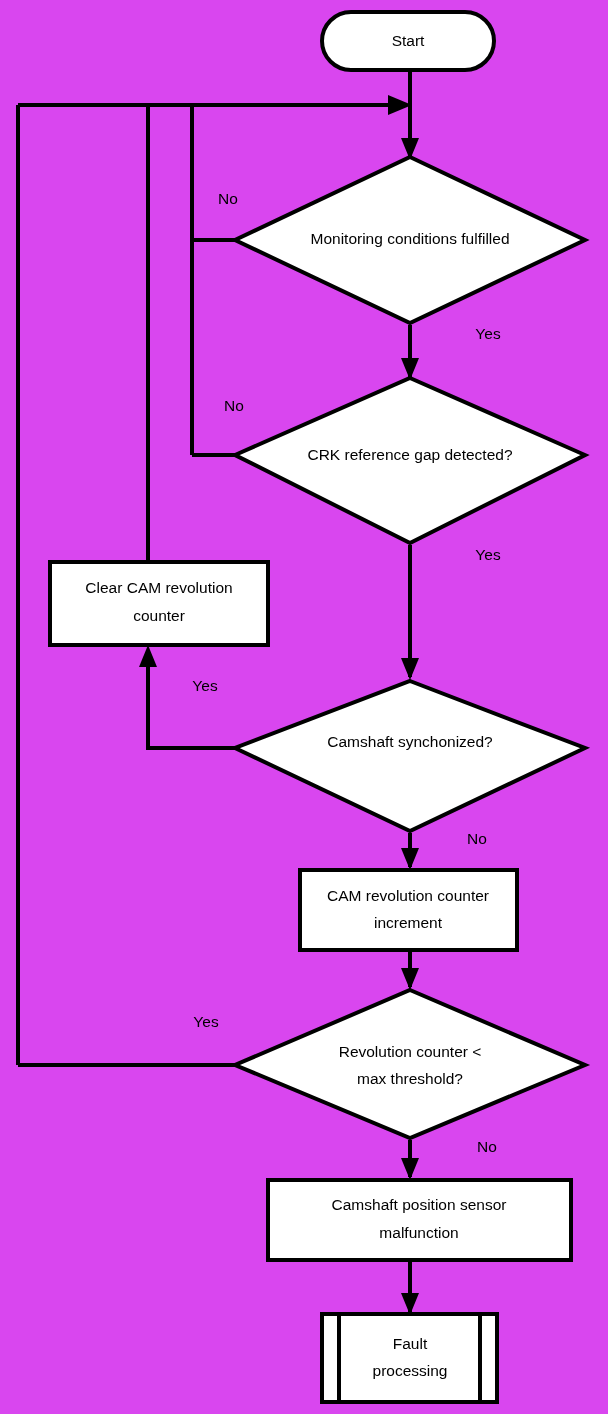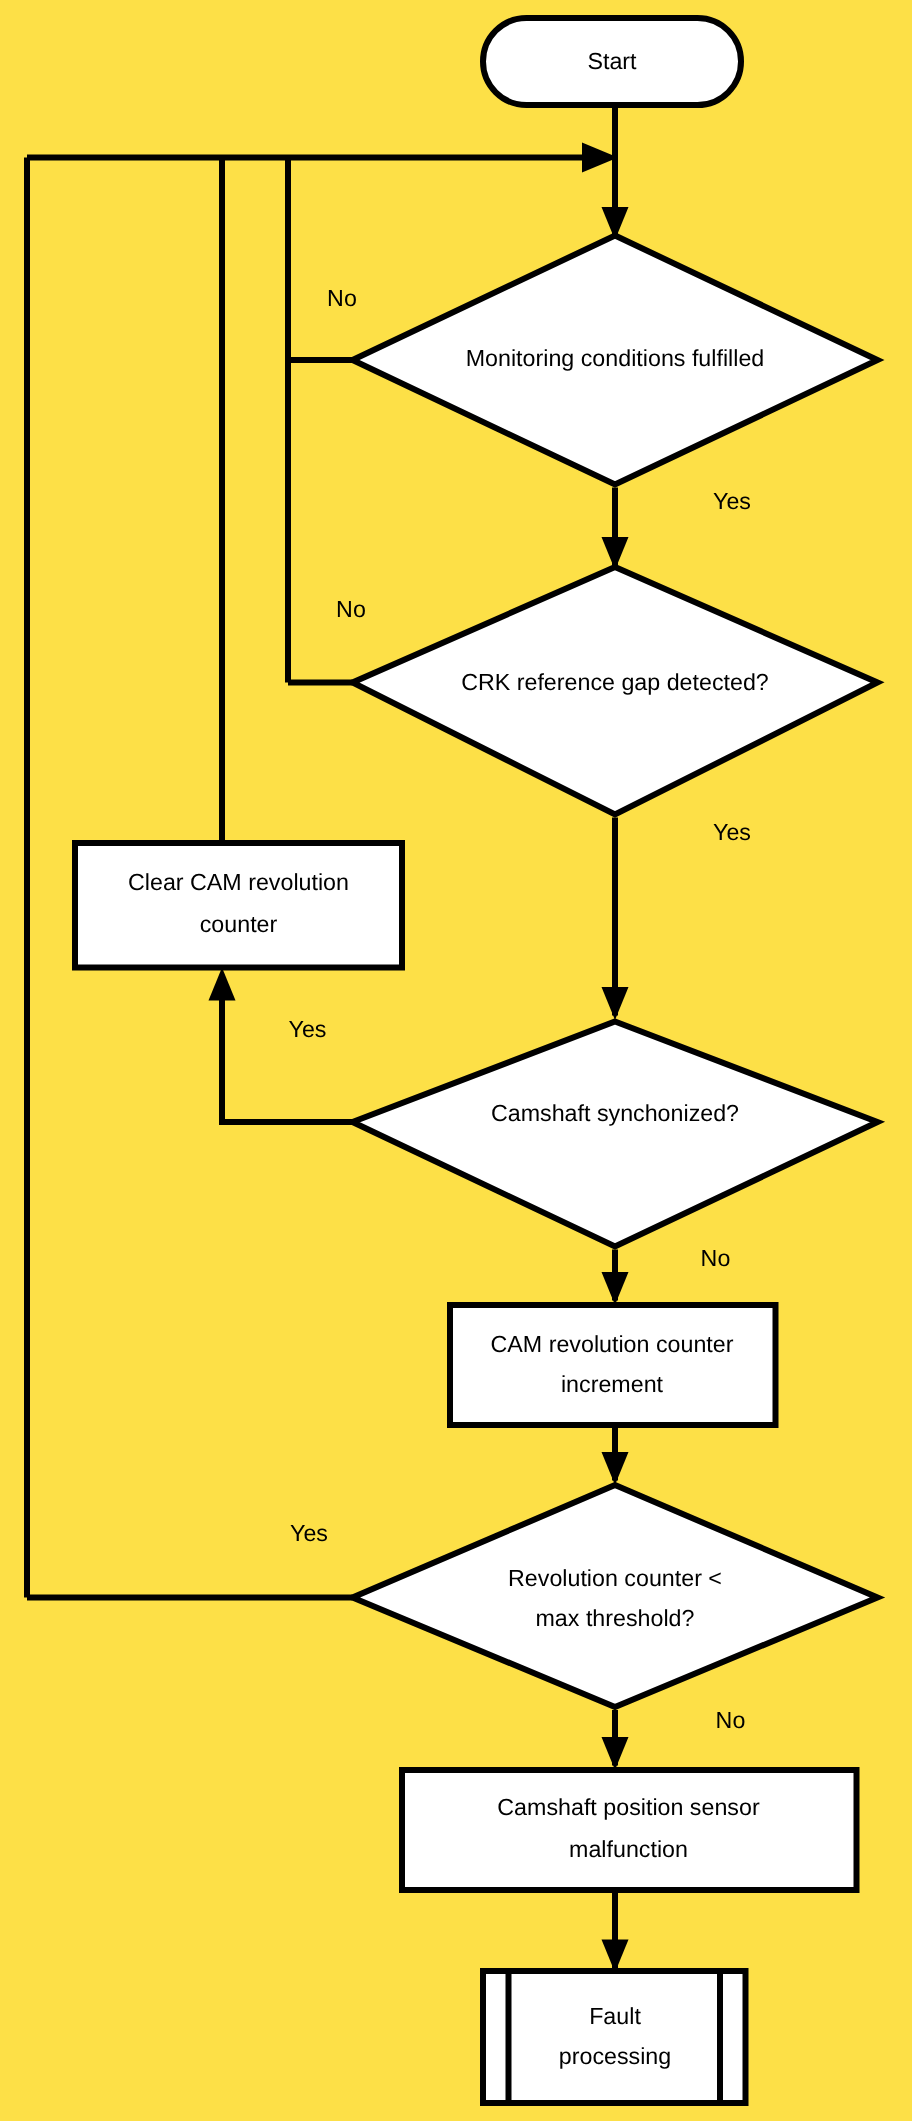--- a/index.html
+++ b/index.html
@@ -10,21 +10,21 @@
   body {
     width: 608px;
     height: 1414px;
     font-family: "Liberation Sans", sans-serif;
     overflow: hidden;
   }
   #flowchart-root {
     position: relative;
     width: 608px;
     height: 1414px;
-    background: #fde047;
+    background: #d946ef;
   }
   svg#flow-svg {
     display: block;
     width: 608px;
     height: 1414px;
   }
   .shape-outline {
     fill: #ffffff;
     stroke: #000000;
     stroke-width: 4;

